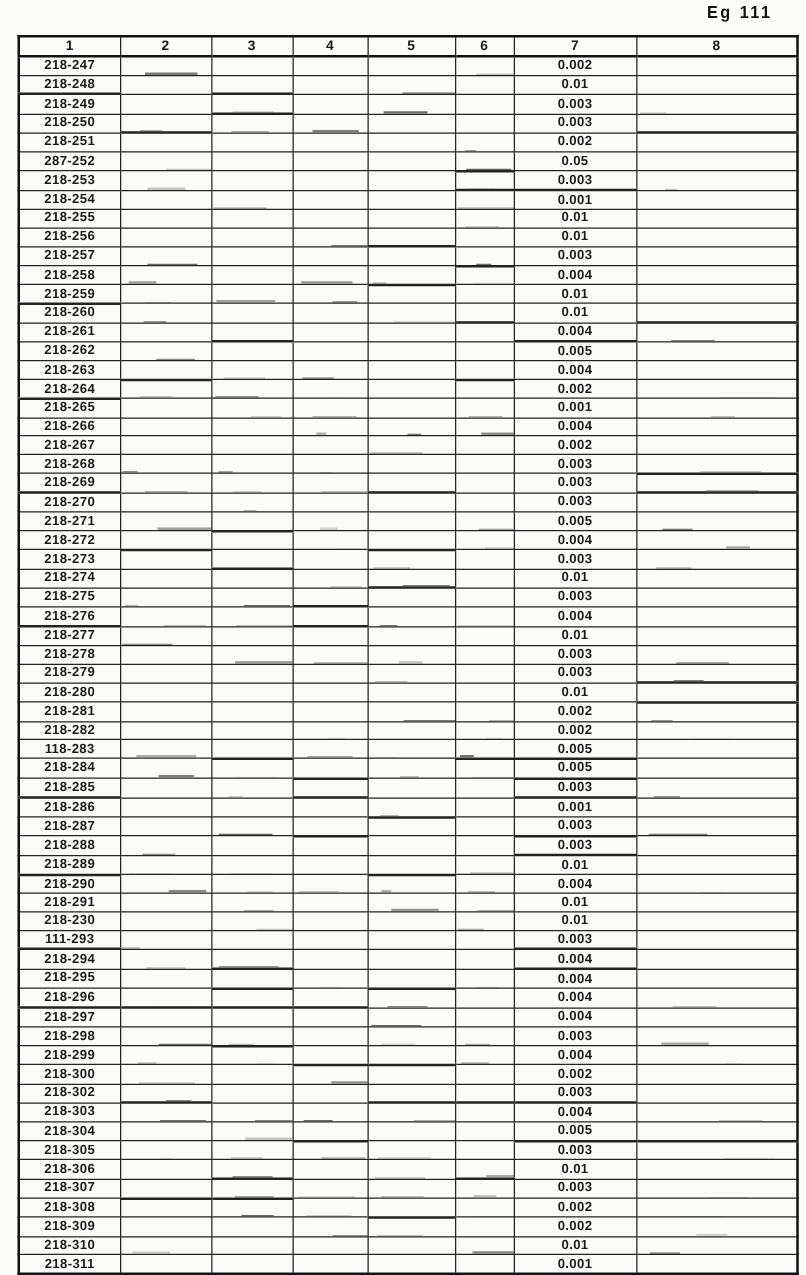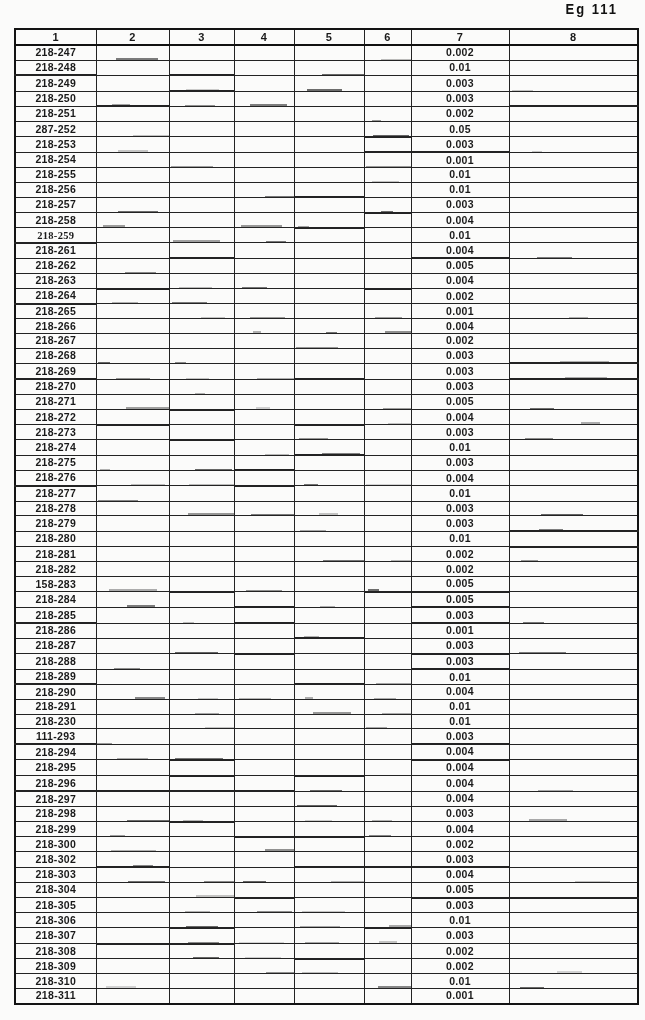--- a/index.html
+++ b/index.html
@@ -273,34 +273,50 @@
           <td style="border-bottom-width: 2px;">
             <span class="noise" style="width: 11.4671px; height: 1px; left: 4.46473%; bottom: 0px; opacity: 0.39;"></span>
           </td>
           <td>
             <span class="noise" style="width: 33.0708px; height: 1px; left: 30.9488%; bottom: -1px; opacity: 0.42;"></span>
           </td>
           <td>0.004</td>
           <td></td>
         </tr>
         <tr>
-          <td style="border-bottom-width: 2px; font-family: Liberation Serif, serif;">218-259</td>
+          <td style="border-bottom-width: 2px;">218-259</td>
           <td>
             <span class="noise" style="width: 19.3755px; height: 1px; left: 28.4471%; bottom: -1px; opacity: 0.59;"></span>
           </td>
           <td>
             <span class="noise" style="width: 46.7869px; height: 2px; left: 5.95766%; bottom: 0px; opacity: 0.4;"></span>
           </td>
           <td>
             <span class="noise" style="width: 19.4724px; height: 2px; left: 54.0907%; bottom: -1px; opacity: 0.58;"></span>
           </td>
           <td></td>
           <td></td>
           <td>0.01</td>
           <td></td>
+        </tr>
+        <tr>
+          <td>218-260</td>
+          <td>
+            <span class="noise" style="width: 18.6436px; height: 2px; left: 25.3238%; bottom: -1px; opacity: 0.57;"></span>
+          </td>
+          <td></td>
+          <td>
+            <span class="noise" style="width: 9.03459px; height: 1px; left: 17.6734%; bottom: -1px; opacity: 0.29;"></span>
+          </td>
+          <td style="border-top-color: rgb(85, 85, 85);">
+            <span class="noise" style="width: 49.8122px; height: 1px; left: 30.1295%; bottom: 0px; opacity: 0.19;"></span>
+          </td>
+          <td style="border-bottom-width: 2px;"></td>
+          <td>0.01</td>
+          <td style="border-bottom-width: 2px;"></td>
         </tr>
         <tr>
           <td>218-261</td>
           <td style="border-top-color: rgb(85, 85, 85);"></td>
           <td style="border-bottom-width: 2px;">
             <span class="noise" style="width: 43.069px; height: 1px; left: 15.2574%; bottom: -1px; opacity: 0.56;"></span>
           </td>
           <td></td>
           <td></td>
           <td></td>
@@ -649,21 +665,21 @@
           <td></td>
           <td>
             <span class="noise" style="width: 12.8935px; height: 1px; left: 53.7373%; bottom: -1px; opacity: 0.66;"></span>
           </td>
           <td>0.002</td>
           <td>
             <span class="noise" style="width: 31.0153px; height: 1px; left: 34.5246%; bottom: -1px; opacity: 0.22;"></span>
           </td>
         </tr>
         <tr>
-          <td>158-283</td>
+          <td>118-283</td>
           <td>
             <span class="noise" style="width: 47.5109px; height: 2px; left: 17.9555%; bottom: 0px; opacity: 0.35;"></span>
           </td>
           <td style="border-bottom-width: 2px;"></td>
           <td>
             <span class="noise" style="width: 35.9855px; height: 1px; left: 19.6393%; bottom: 0px; opacity: 0.47;"></span>
           </td>
           <td style="border-top-color: rgb(85, 85, 85);">
             <span class="noise" style="width: 17.1759px; height: 1px; left: 9.33336%; bottom: -1px; opacity: 0.39;"></span>
           </td>

